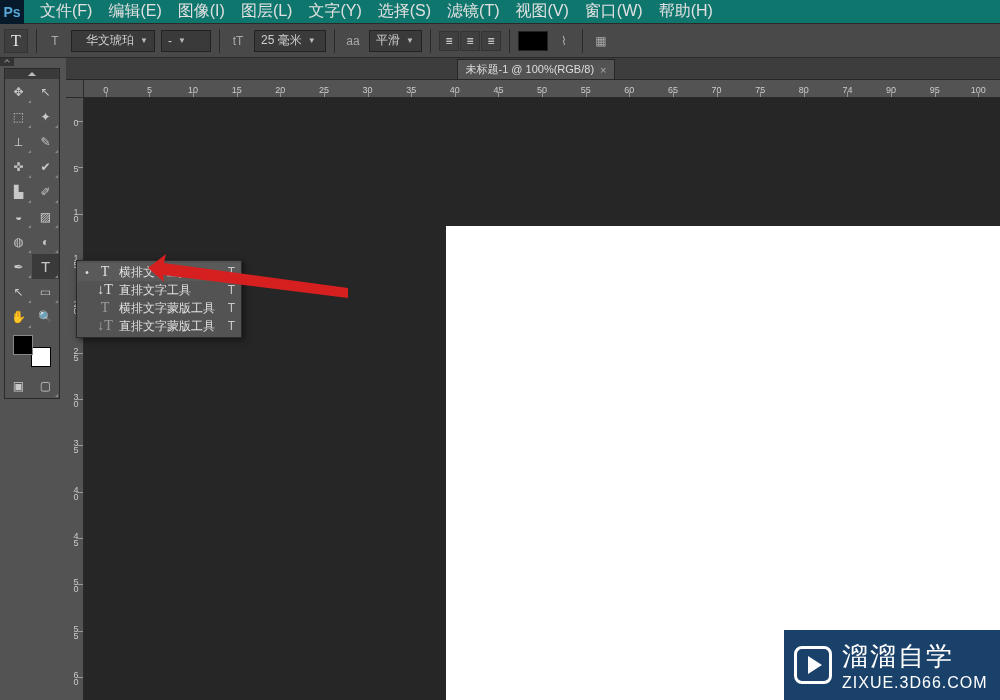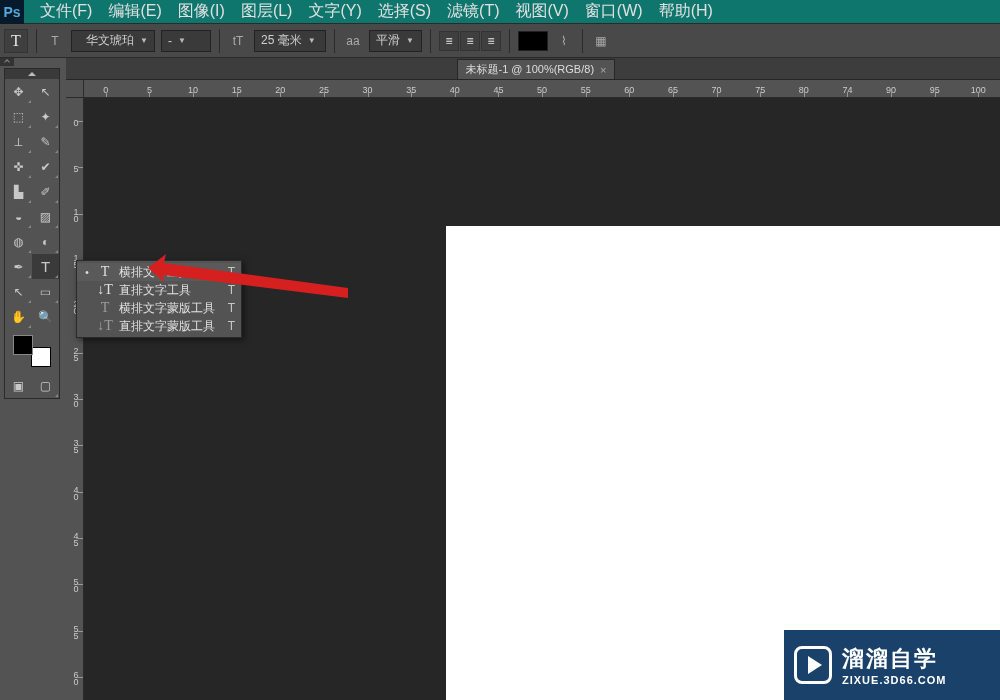--- a/index.html
+++ b/index.html
@@ -68,22 +68,22 @@
   .flyrow .fkey { width: 14px; text-align: right; color: #c8c8c8; }
 
   
   .arrow-svg { position:absolute; left:148px; top:248px; pointer-events:none; }
 
   
   .watermark { position: absolute; right: 0; bottom: 0; width: 216px; height: 70px; background: rgba(7,49,93,0.92); display:flex; align-items:center; padding: 6px 10px; gap:10px;}
   .watermark .play { width:38px;height:38px;border:3px solid #fff;border-radius:8px;display:flex;align-items:center;justify-content:center;}
   .watermark .play::after{content:"";width:0;height:0;border-left:14px solid #fff;border-top:9px solid transparent;border-bottom:9px solid transparent;margin-left:3px;}
   .watermark .txt { color:#fff; }
-  .watermark .txt .cn{font-size:22px;font-weight:bold;letter-spacing:2px;}
-  .watermark .txt .en{font-size:11px;letter-spacing:1px;font-weight:bold;}
+  .watermark .txt .cn{font-size:26px;font-weight:normal;letter-spacing:2px;}
+  .watermark .txt .en{font-size:16px;letter-spacing:1px;}
 </style>
 </head>
 <body>
 
 <div class="menubar">
   <div class="ps-logo">Ps</div>
   <div class="menu-item">文件(F)</div>
   <div class="menu-item">编辑(E)</div>
   <div class="menu-item">图像(I)</div>
   <div class="menu-item">图层(L)</div>

